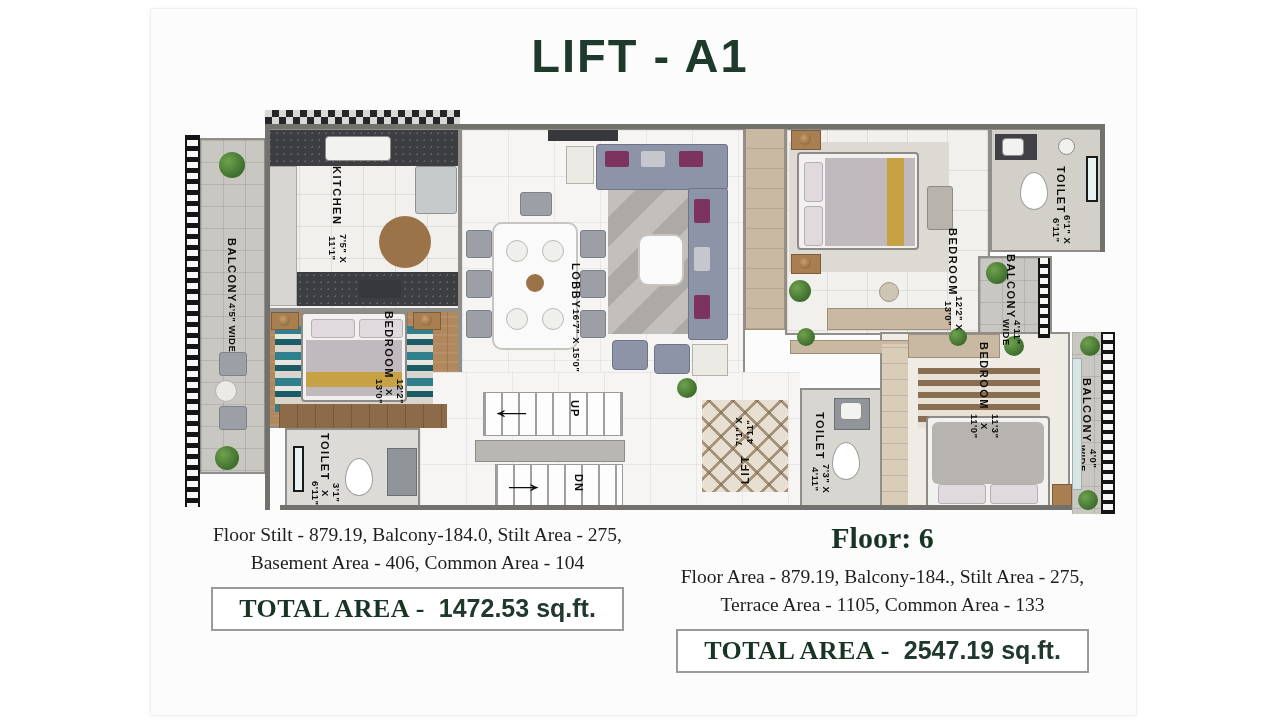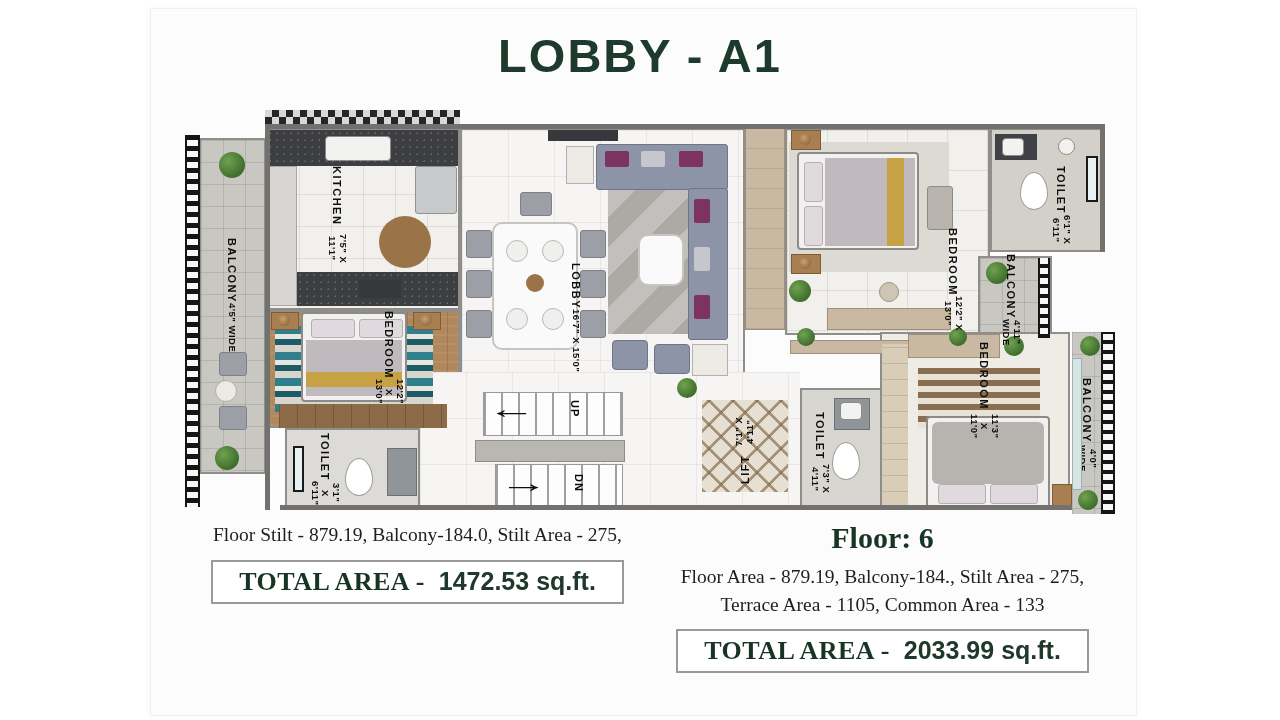--- a/index.html
+++ b/index.html
@@ -74,21 +74,21 @@
   .totbox{display:inline-flex;align-items:baseline;gap:14px;margin-top:11px;border:2px solid #9a9a9a;
     background:#ffffff;padding:5px 26px;}
   .totlab{font-family:"Liberation Serif",serif;font-size:26px;font-weight:700;color:#173425;letter-spacing:.5px;}
   .totval{font-family:"Liberation Sans",sans-serif;font-size:25px;font-weight:700;color:#20392c;}
 </style>
 </head>
 <body>
 
 <div class="card"></div>
 
-<div class="title">LOBBY - A1</div>
+<div class="title">LIFT - A1</div>
 
 <div class="plan">
 
   <div class="wall" style="left:80px;top:14px;width:840px;height:5px"></div>
   <div class="wall" style="left:80px;top:14px;width:5px;height:386px"></div>
   <div class="wall" style="left:95px;top:395px;width:792px;height:5px"></div>
   <div class="wall" style="left:915px;top:14px;width:5px;height:128px"></div>
 
   <div class="railing-v" style="left:0;top:25px;width:15px;height:372px"></div>
   <div class="room tiles-gray" style="left:14px;top:28px;width:67px;height:336px">
@@ -290,27 +290,28 @@
     <div class="vlabel" style="left:2px;top:22px;height:86px;width:32px">
       <span class="nm">TOILET</span>
       <span class="dm">7'3" X 4'11"</span>
     </div>
   </div>
 </div>
 
 <div class="floors">
   <div class="fcol">
     <p class="fline">Floor Stilt - 879.19, Balcony-184.0, Stilt Area - 275,</p>
+    <p class="fline">Basement Area - 406, Common Area - 104</p>
     <div class="totbox">
       <span class="totlab">TOTAL AREA -</span>
       <span class="totval">1472.53 sq.ft.</span>
     </div>
   </div>
   <div class="fcol">
     <p class="fhead">Floor: 6</p>
     <p class="fline">Floor Area - 879.19, Balcony-184., Stilt Area - 275,</p>
     <p class="fline">Terrace Area - 1105, Common Area - 133</p>
     <div class="totbox">
       <span class="totlab">TOTAL AREA -</span>
-      <span class="totval">2033.99 sq.ft.</span>
+      <span class="totval">2547.19 sq.ft.</span>
     </div>
   </div>
 </div>
 
 </body></html>

